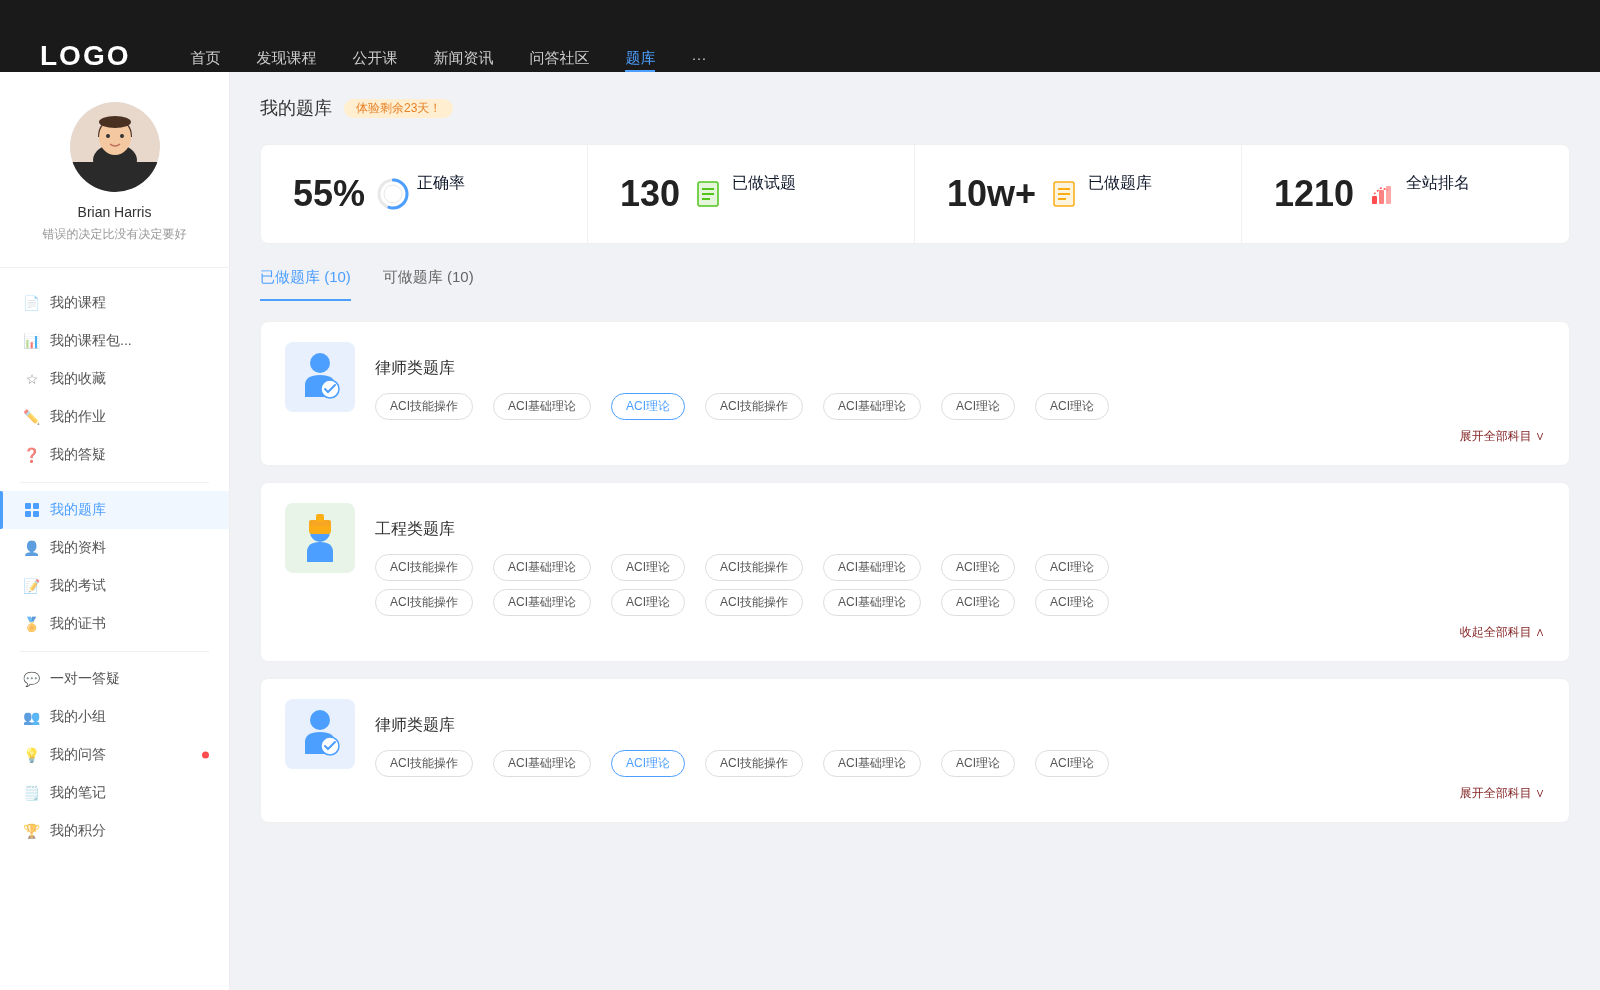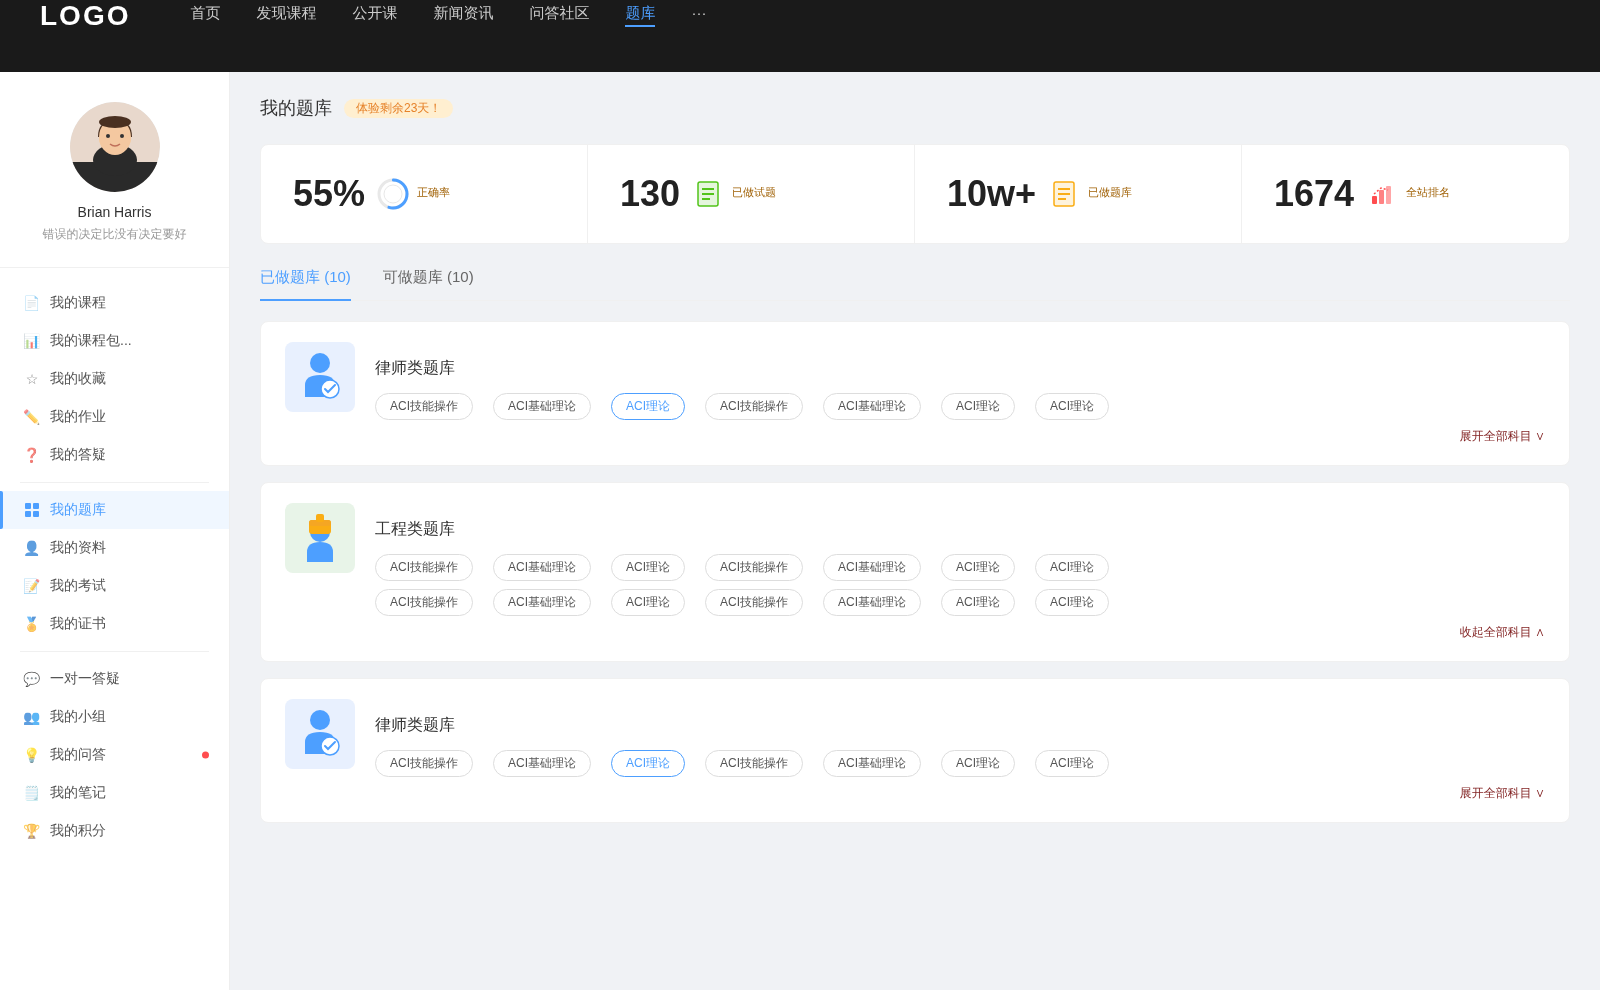--- a/index.html
+++ b/index.html
@@ -1,19 +1,19 @@
 <!DOCTYPE html>
 <html><head>
   <meta charset="utf-8">
   <style>
     * { margin: 0; padding: 0; box-sizing: border-box; }
     body { font-family: -apple-system, BlinkMacSystemFont, 'PingFang SC', 'Microsoft YaHei', sans-serif; background: #f0f2f5; width: 1600px; min-height: 990px; overflow-x: hidden; }
 
     
-    .navbar { background: #1a1a1a; height: 72px; display: flex; align-items: flex-start; padding: 0 40px; position: fixed; top: 0; left: 0; right: 0; z-index: 100; }
+    .navbar { background: #1a1a1a; height: 72px; display: flex; align-items: flex-end; padding: 0 40px; position: fixed; top: 0; left: 0; right: 0; z-index: 100; }
     .nav-logo { color: white; font-size: 28px; font-weight: bold; letter-spacing: 2px; margin-right: 60px; }
     .nav-links { display: flex; gap: 36px; flex: 1; }
     .nav-link { color: #ccc; font-size: 15px; cursor: pointer; text-decoration: none; padding: 4px 0; }
     .nav-link.active { color: #4d9fff; border-bottom: 2px solid #4d9fff; padding-bottom: 2px; }
     .nav-right { display: flex; align-items: center; gap: 20px; margin-left: auto; }
     .nav-app { color: #ccc; font-size: 14px; cursor: pointer; }
     .nav-bell { width: 30px; height: 30px; position: relative; cursor: pointer; display: flex; align-items: center; justify-content: center; }
     .bell-icon { font-size: 20px; color: #ccc; }
     .bell-dot { width: 8px; height: 8px; background: #ff4d4f; border-radius: 50%; position: absolute; top: 2px; right: 2px; }
     .nav-avatar { width: 36px; height: 36px; border-radius: 50%; background: #888; overflow: hidden; display: flex; align-items: center; justify-content: center; cursor: pointer; }
@@ -44,21 +44,21 @@
     .page-title { font-size: 18px; font-weight: 500; color: #333; }
     .trial-badge { background: #ffefd0; color: #e6822a; font-size: 12px; padding: 1px 12px; border-radius: 20px; }
 
     
     .stats-grid { display: grid; grid-template-columns: repeat(4, 1fr); gap: 0; background: white; border-radius: 8px; margin-bottom: 24px; border: 1px solid #f0f0f0; }
     .stat-item { padding: 28px 32px; display: flex; gap: 8px; border-right: 1px solid #f0f0f0; }
     .stat-item:last-child { border-right: none; }
     .stat-row { display: flex; align-items: center; gap: 12px; }
     .stat-number { font-size: 36px; font-weight: bold; color: #222; }
     .stat-icon { width: 32px; height: 32px; display: flex; align-items: center; justify-content: center; }
-    .stat-label { font-size: 11px; color: #a16207; margin-top: 12px; }
+    .stat-label { font-size: 16px; color: #0f172a; }
 
     
     .tab-row { display: flex; gap: 32px; margin-bottom: 20px; border-bottom: 1px solid #f0f0f0; }
     .tab { font-size: 15px; color: #666; padding-bottom: 12px; cursor: pointer; border-bottom: 2px solid transparent; margin-bottom: -1px; }
     .tab.active { color: #4d9fff; border-bottom: 2px solid #4d9fff; font-weight: 500; }
 
     
     .qbank-card { background: white; border-radius: 8px; margin-bottom: 16px; padding: 20px 24px; border: 1px solid #f0f0f0; }
     .qbank-header { display: flex; align-items: flex-start; gap: 20px; }
     .qbank-icon { width: 70px; height: 70px; background: #e8f0fe; border-radius: 8px; display: flex; align-items: center; justify-content: center; flex-shrink: 0; }
@@ -226,21 +226,21 @@
               <line x1="8" y1="14" x2="20" y2="14" stroke="#faad14" stroke-width="2"></line>
               <line x1="8" y1="19" x2="16" y2="19" stroke="#faad14" stroke-width="2"></line>
             </svg>
           </div>
         </div>
         <div class="stat-label">已做题库</div>
       </div>
 
       <div class="stat-item">
         <div class="stat-row">
-          <span class="stat-number">1674</span>
+          <span class="stat-number">1210</span>
           <div class="stat-icon">
             <svg width="28" height="28" viewBox="0 0 28 28">
               <rect x="4" y="16" width="5" height="8" rx="1" fill="#ff4d4f"></rect>
               <rect x="11" y="10" width="5" height="14" rx="1" fill="#ff4d4f" opacity="0.7"></rect>
               <rect x="18" y="6" width="5" height="18" rx="1" fill="#ff4d4f" opacity="0.5"></rect>
               <path d="M6 14 L13 8 L20 10" stroke="#ff4d4f" stroke-width="1.5" fill="none" stroke-dasharray="2 2"></path>
             </svg>
           </div>
         </div>
         <div class="stat-label">全站排名</div>

